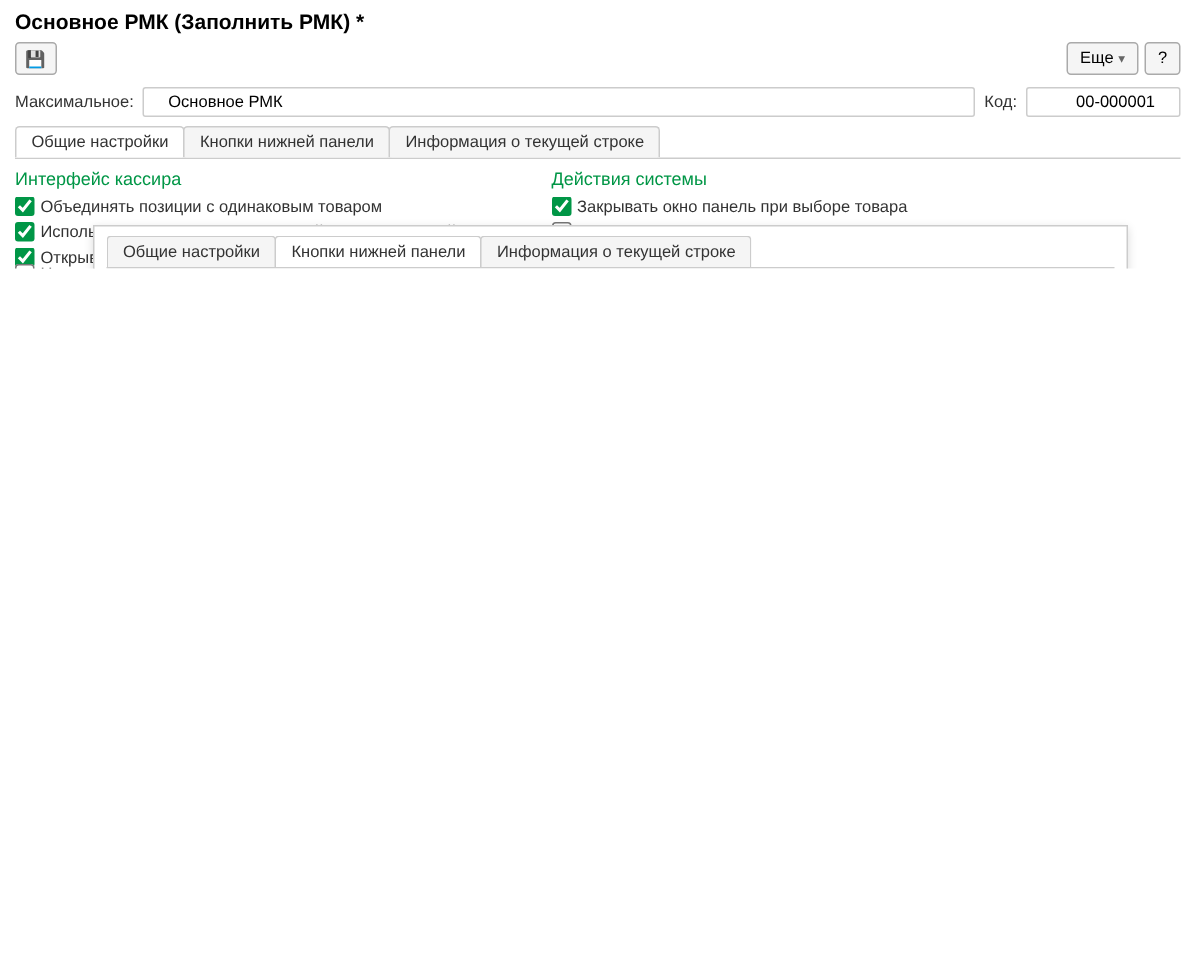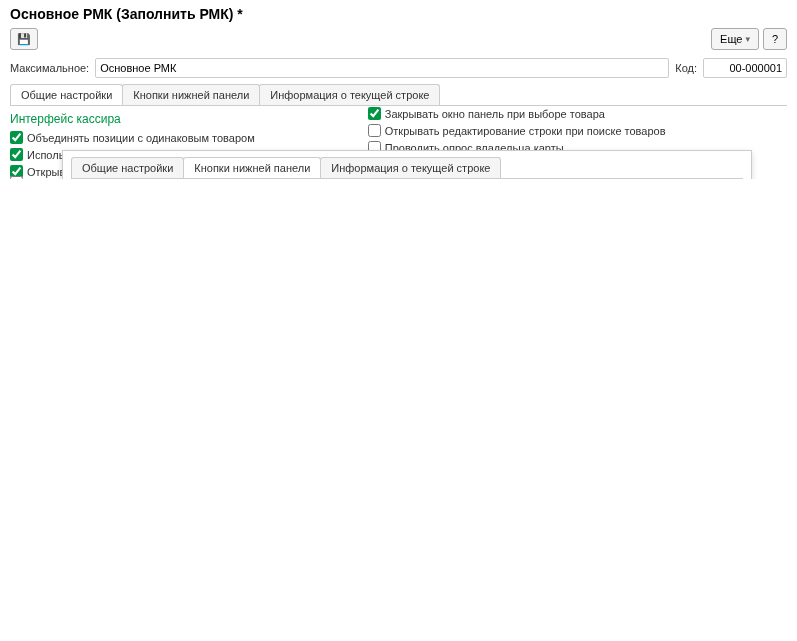--- a/index.html
+++ b/index.html
@@ -6,22 +6,22 @@
 body { font-family: Arial, sans-serif; font-size: 11px; color: #333; background: #fff; width: 797px; position: relative; }
 .header { padding: 6px 10px 4px; }
 .title { font-size: 14px; font-weight: bold; color: #000; }
 .toolbar { padding: 2px 10px 6px; display: flex; gap: 4px; align-items: center; }
 .toolbar .spacer { flex: 1; }
 .btn { display: inline-flex; align-items: center; padding: 3px 8px; border: 1px solid #aaa; border-radius: 3px; background: #f5f5f5; font-size: 11px; cursor: pointer; height: 22px; }
 .btn-primary { background: #ffe033; border-color: #c9a800; font-weight: bold; color: #000; }
 .btn-icon { padding: 3px 6px; min-width: 24px; justify-content: center; }
 .field-row { padding: 2px 10px; display: flex; align-items: center; gap: 6px; }
 .field-label { color: #333; }
-.field-input { flex: 1; border: 1px solid #ccc; border-radius: 2px; padding: 2px 4px; height: 20px; font-size: 11px; }
-.field-small { width: 84px; flex: none; text-align: right; }
+.field-input { flex: 1; border: 1px solid #ccc; border-radius: 2px; padding: 2px 16px; height: 20px; font-size: 11px; }
+.field-small { width: 103px; flex: none; text-align: right; }
 .tabs { display: flex; border-bottom: 1px solid #ccc; margin: 4px 10px 0; }
 .tab { padding: 4px 10px; border: 1px solid #ccc; border-bottom: none; background: #f5f5f5; margin-right: -1px; font-size: 11px; cursor: pointer; border-radius: 3px 3px 0 0; }
 .tab.active { background: #fff; position: relative; z-index: 1; }
 .section-title { color: #009646; font-size: 12px; padding: 6px 0 2px; }
 .section-title.link { text-decoration: underline; cursor: pointer; }
 .checks { display: flex; gap: 24px; padding: 0 10px; }
 .check-col { display: flex; flex-direction: column; gap: 2px; }
 .check-item { display: flex; align-items: center; gap: 4px; padding: 1px 0; }
 .check-item input[type="checkbox"] { width: 13px; height: 13px; accent-color: #009646; }
 .left-fragment { position: absolute; left: 10px; top: 174px; width: 50px; overflow: hidden; }
@@ -93,20 +93,21 @@
     <label class="check-item">
         <input type="checkbox" checked="" style="">
         <span>Использовать расширенную настройку кнопок нижней панели</span>
       </label>
     <label class="check-item">
         <input type="checkbox" checked="" style="">
         <span>Открывать нижнюю панель при запуске</span>
       </label>
   </div>
   <div class="check-col">
+    <div class="section-title">Действия системы</div>
     <label class="check-item">
         <input type="checkbox" checked="" style="">
         <span>Закрывать окно панель при выборе товара</span>
       </label>
     <label class="check-item">
         <input type="checkbox" style="">
         <span>Открывать редактирование строки при поиске товаров</span>
       </label>
     <label class="check-item">
         <input type="checkbox" style="">

